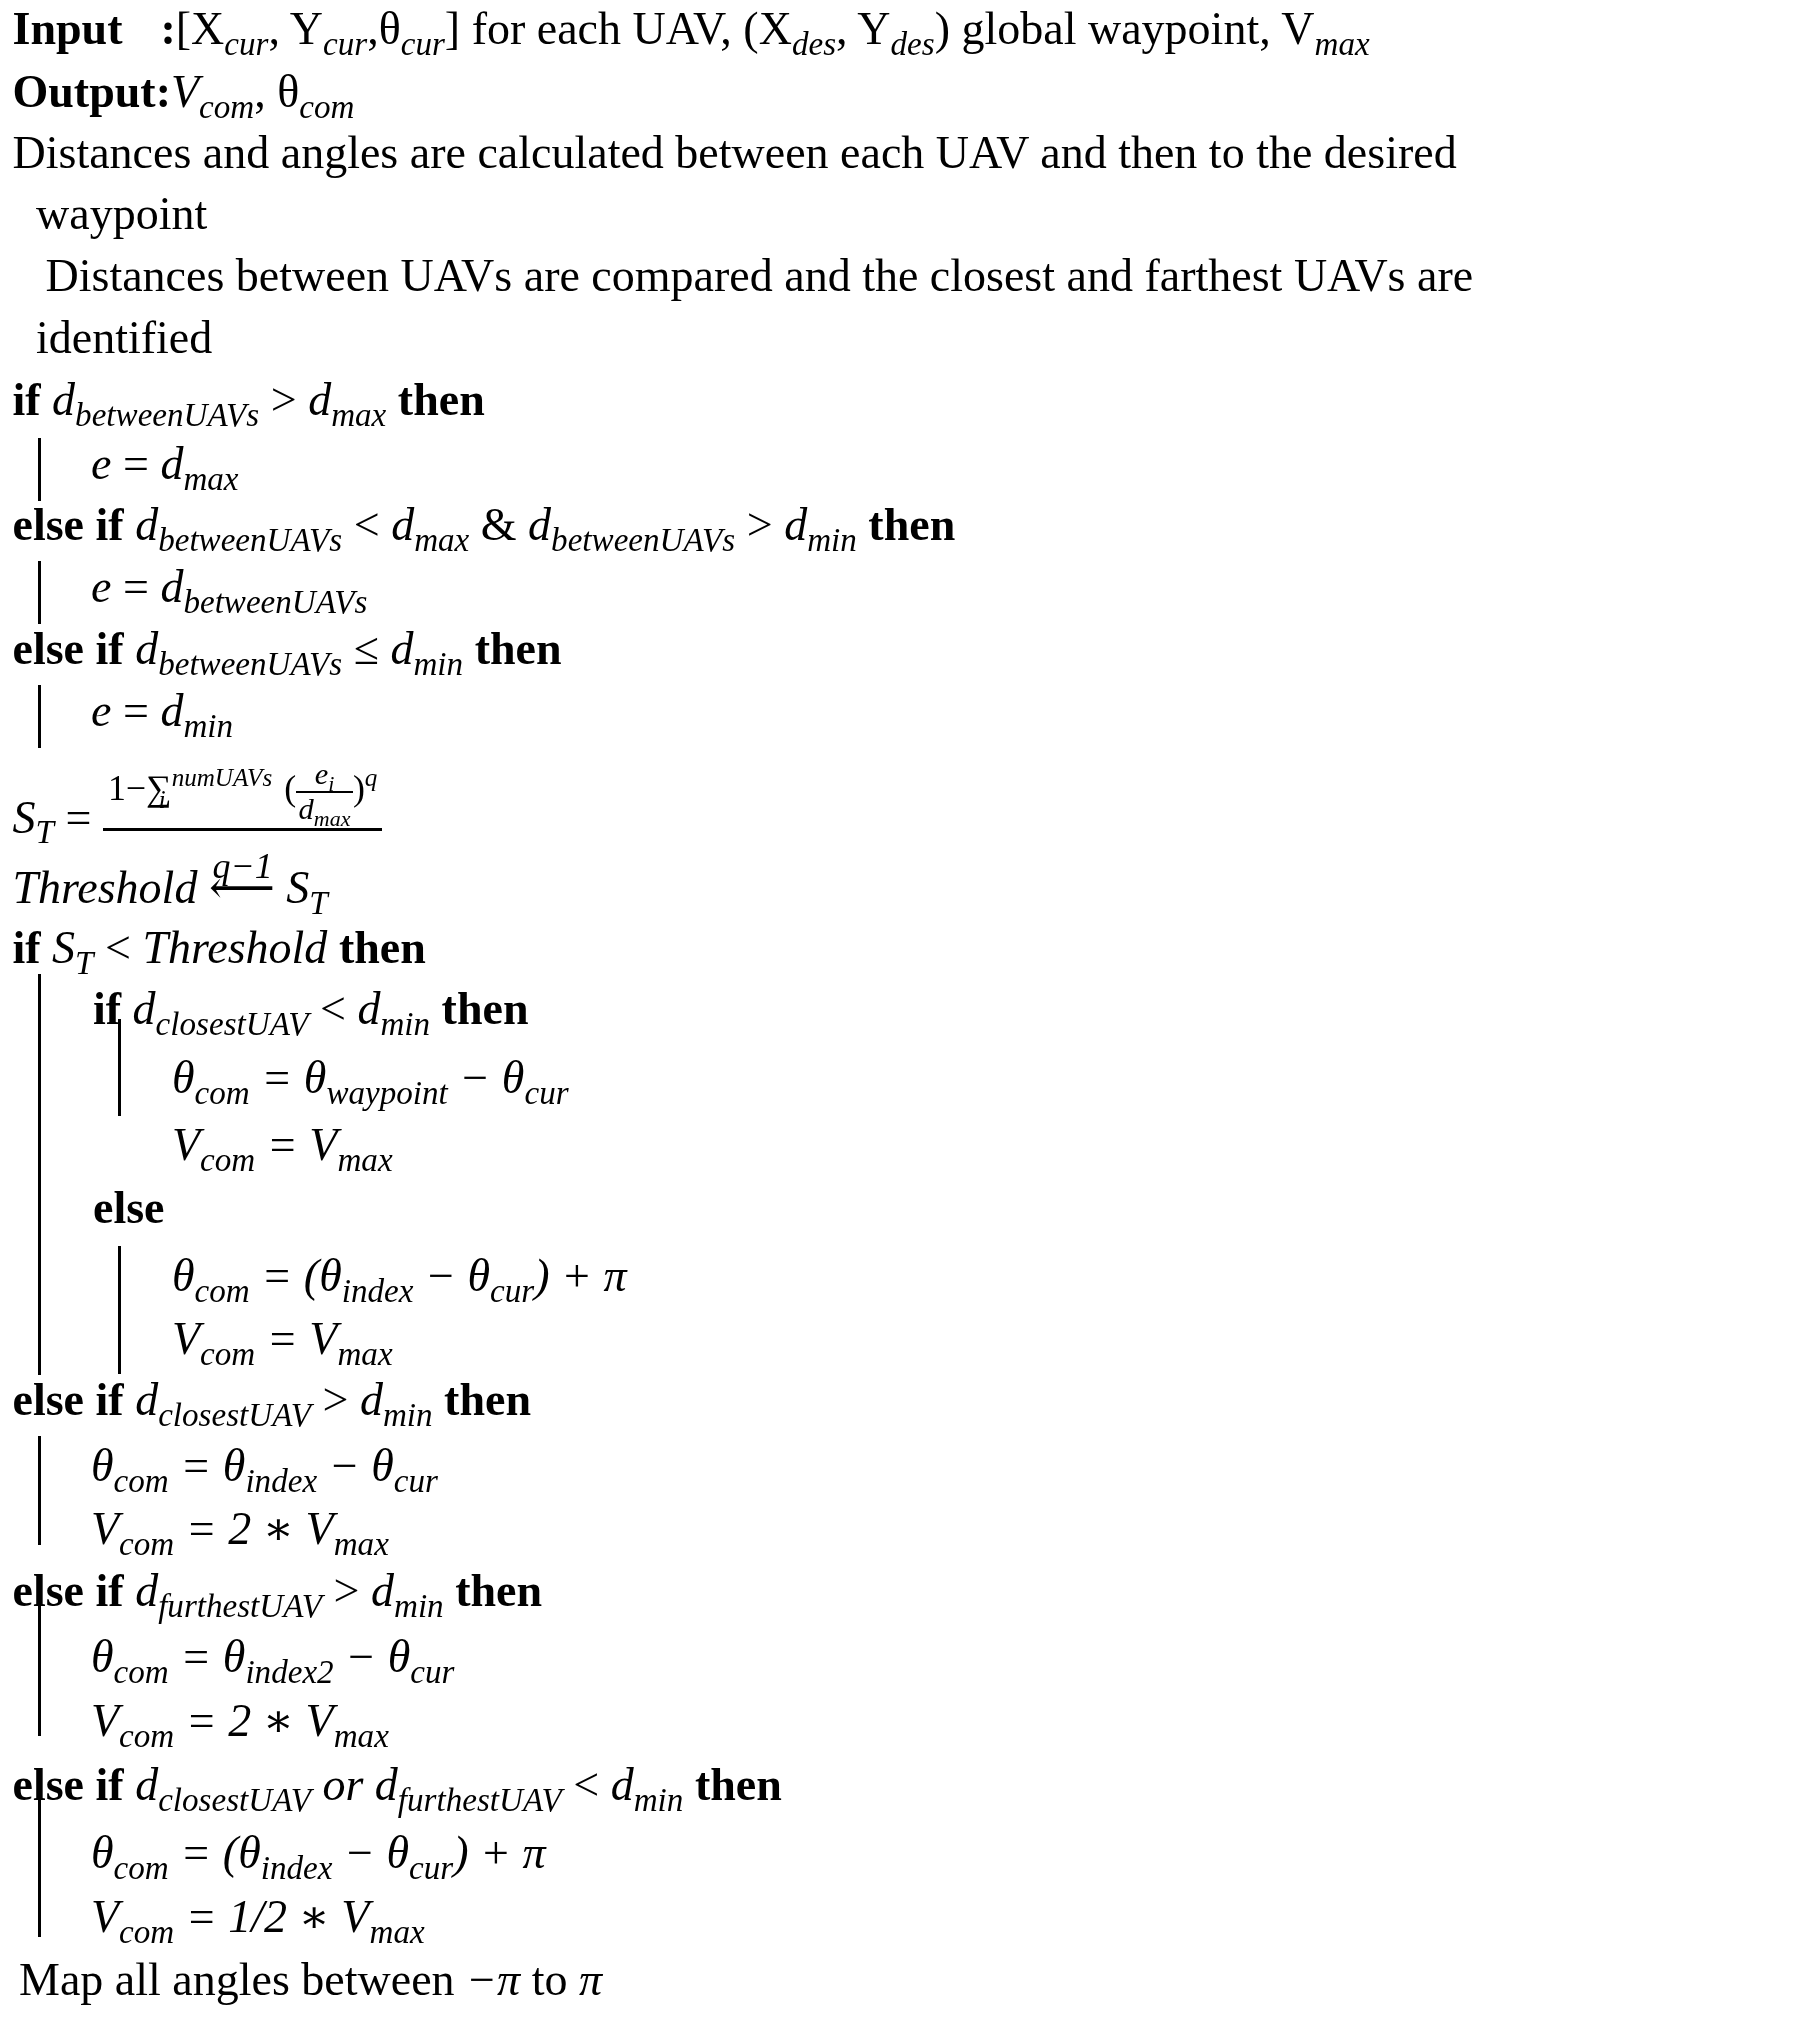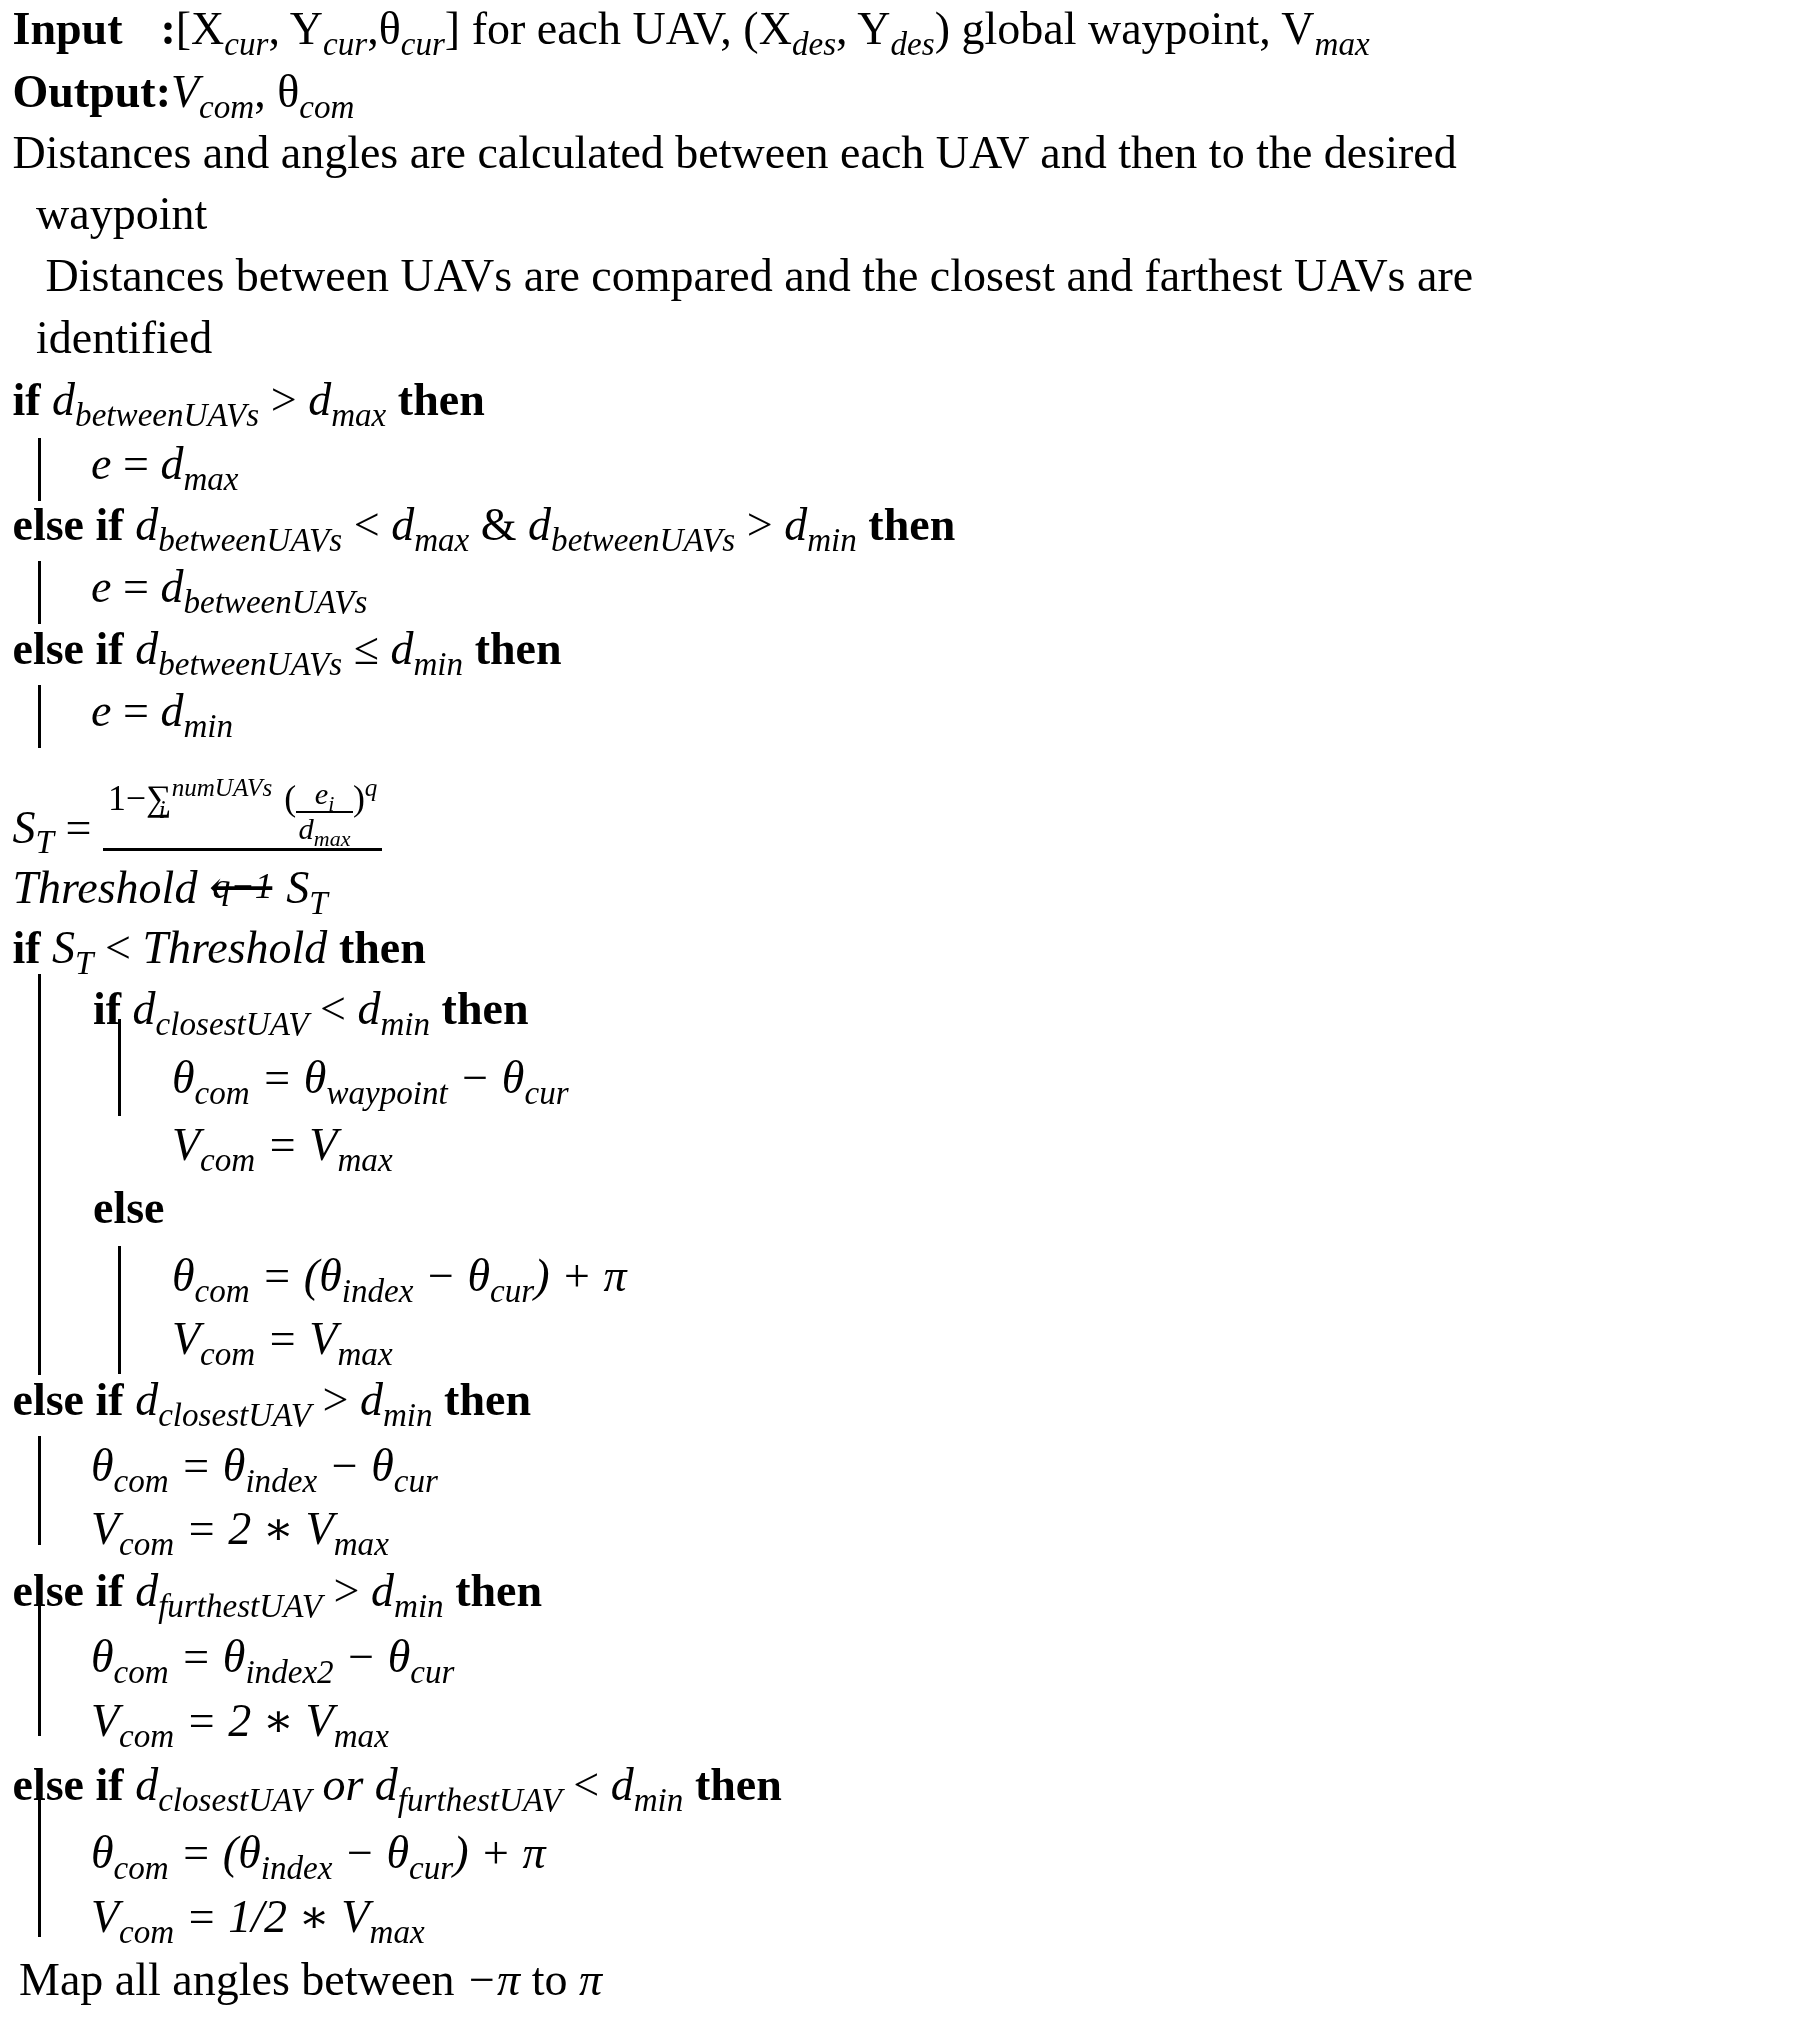--- a/index.html
+++ b/index.html
@@ -9,21 +9,21 @@
   .b { font-weight:bold; }
   .i { font-style:italic; }
   sub { font-size:0.72em; vertical-align:-0.32em; line-height:0; font-style:italic; }
   sup { font-size:0.7em; vertical-align:0.55em; line-height:0; font-style:italic; }
   .bar { position:absolute; width:3.1px; background:#000; }
   .frac { display:inline-block; vertical-align:middle; text-align:center; font-size:0.78em; }
   .frac .num, .frac .den { display:block; padding:0 5px; }
   .frac .num { border-bottom:3.1px solid #000; padding-bottom:3.8px; }
   .frac .den { padding-top:18px; }
   .sfrac { display:inline-block; vertical-align:middle; text-align:center; font-size:0.85em; }
-  .sfrac .n { display:block; border-bottom:2.5px solid #000; padding:0 2.5px 1.3px;margin-top:20px; }
+  .sfrac .n { display:block; border-bottom:2.5px solid #000; padding:0 2.5px 1.3px; }
   .sfrac .d { display:block; padding:1.3px 2.5px 0; }
 </style>
 </head>
 <body>
 
 <div class="ln" style="left:12.5px;top:6.3px;">
   <span class="b">Input</span><span style="display:inline-block;width:38px"></span><span class="b">:</span><span>[X</span><sub>cur</sub><span>, Y</span><sub>cur</sub><span>,θ</span><sub>cur</sub><span>] for each UAV, (X</span><sub>des</sub><span>, Y</span><sub>des</sub><span>) global waypoint, V</span><sub>max</sub>
 </div>
 
 <div class="ln" style="left:12.5px;top:69px;">

